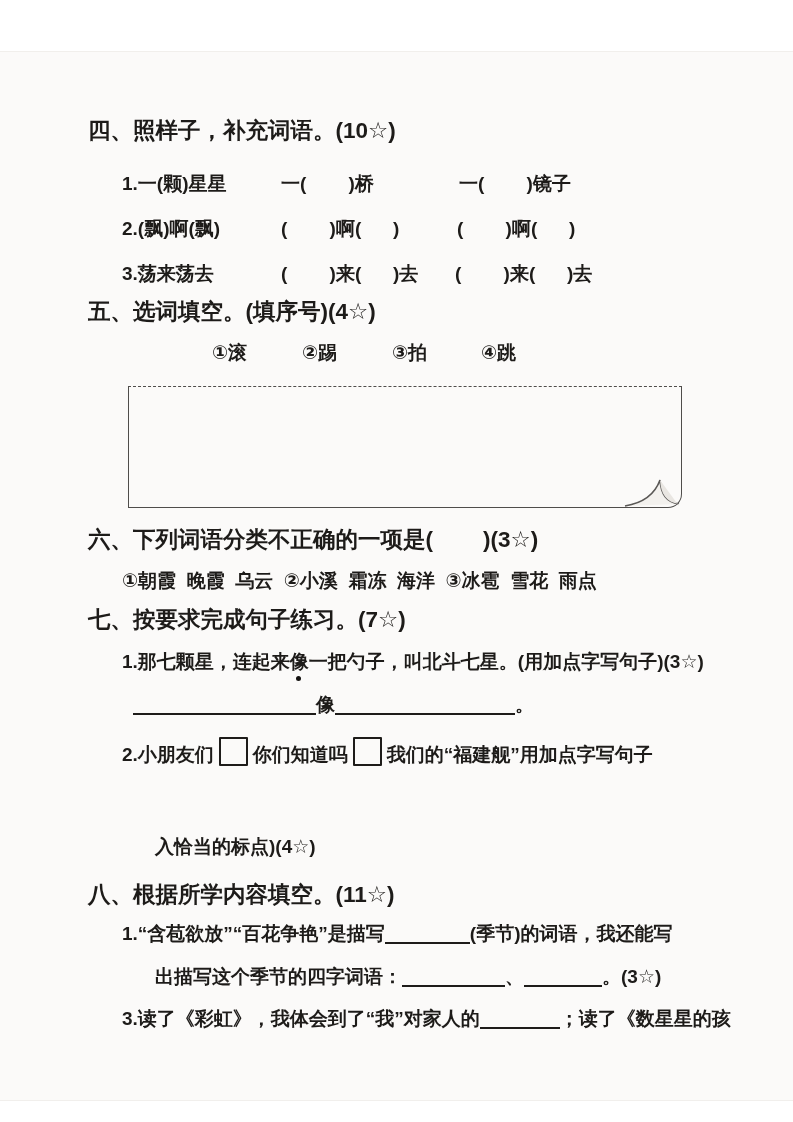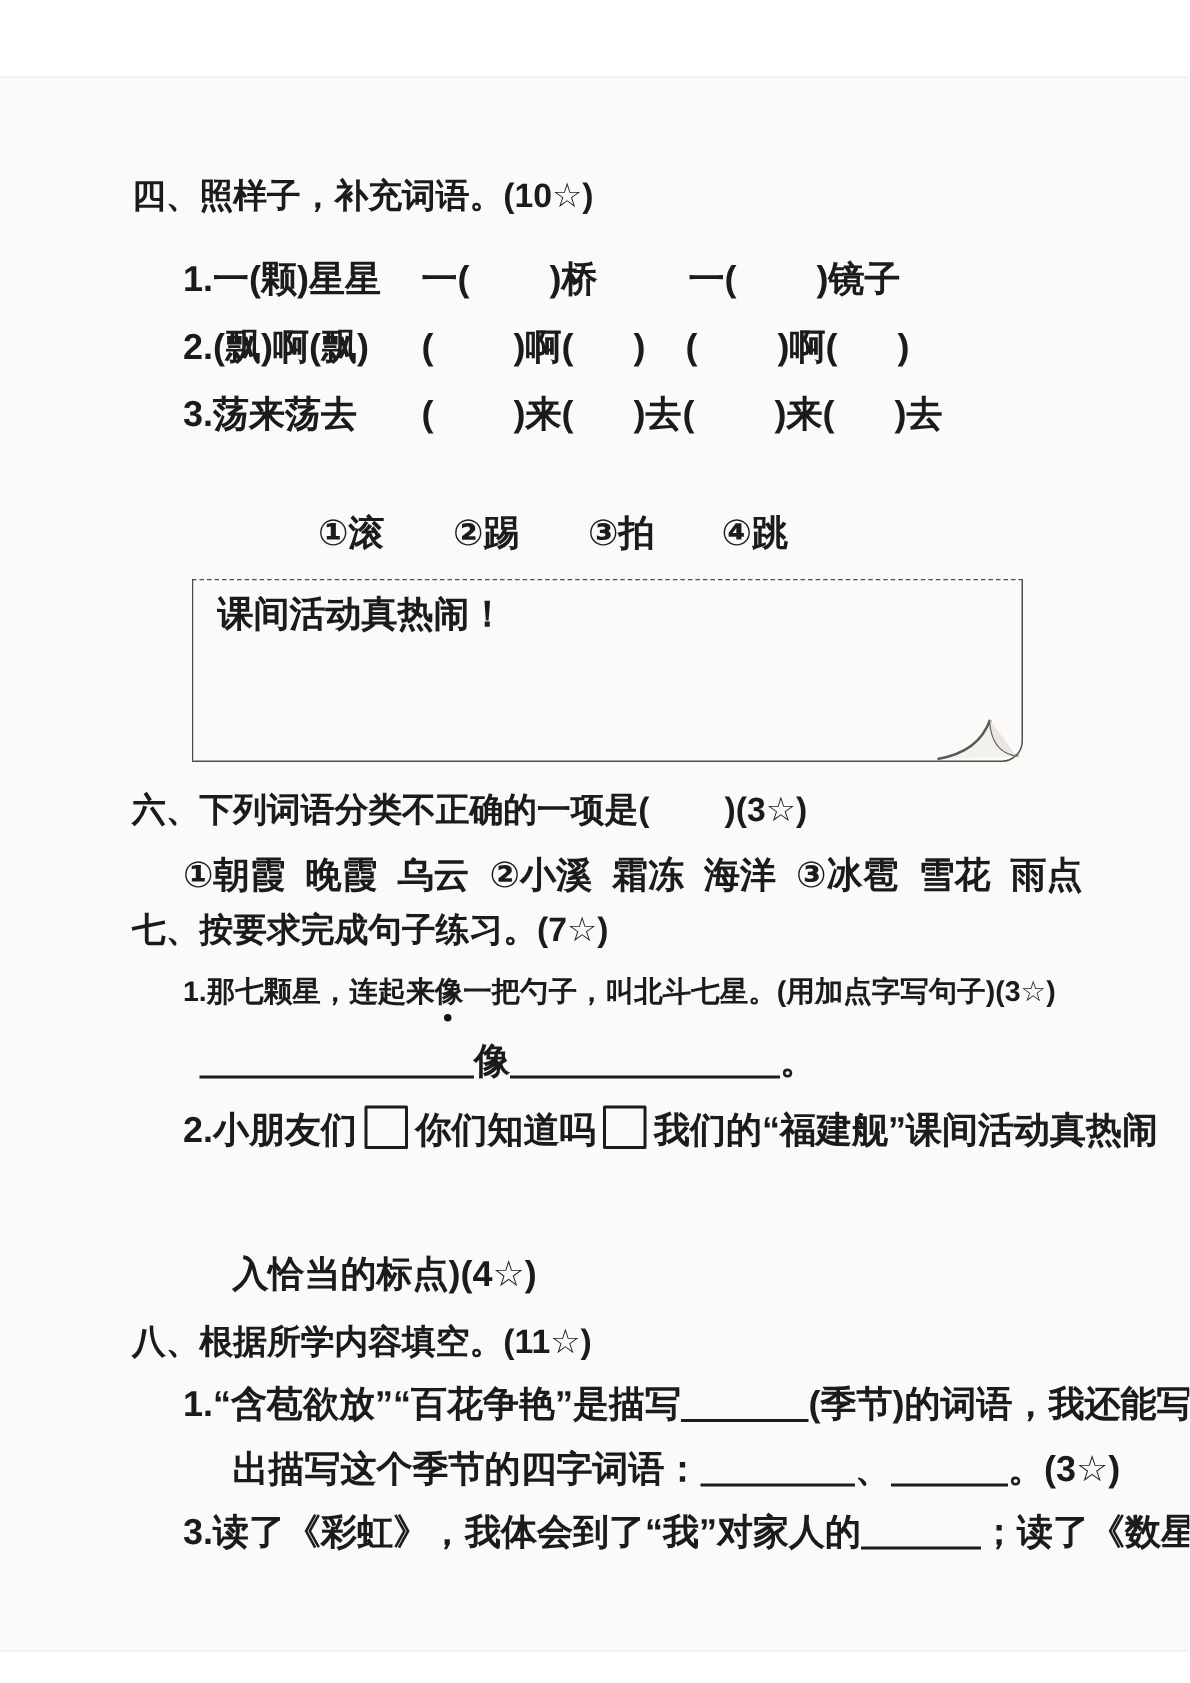--- a/index.html
+++ b/index.html
@@ -19,21 +19,21 @@
     border-top:1px solid #f1efec;
     border-bottom:1px solid #f1efec;
   }
   .line{
     position:absolute;
     white-space:pre;
     font-weight:700;
     line-height:1.25;
   }
   .title{font-size:22.5px;}
-  .body{font-size:24px;}
+  .body{font-size:19px;}
   .small-body{font-size:19px;}
   .blank{
     display:inline-block;
     border-bottom:2px solid #1e1c1a;
     height:0.9em;
     vertical-align:-4px;
   }
   .pbox{
     display:inline-block;
     width:25px;height:25px;
@@ -79,45 +79,45 @@
   <div class="line body" style="left:459px;top:155px">一(        )镜子</div>
 
   <div class="line body" style="left:122px;top:200px">2.(飘)啊(飘)</div>
   <div class="line body" style="left:281px;top:200px">(        )啊(      )</div>
   <div class="line body" style="left:457px;top:200px">(        )啊(      )</div>
 
   <div class="line body" style="left:122px;top:245px">3.荡来荡去</div>
   <div class="line body" style="left:281px;top:245px">(        )来(      )去</div>
   <div class="line body" style="left:455px;top:245px">(        )来(      )去</div>
 
+  <div class="line title" style="left:88px;top:281px">五、选词填空。(填序号)(4☆)</div>
 
   <div class="line body" style="left:212px;top:324px">①滚</div>
   <div class="line body" style="left:302px;top:324px">②踢</div>
   <div class="line body" style="left:392px;top:324px">③拍</div>
   <div class="line body" style="left:481px;top:324px">④跳</div>
 
   <div class="note-box">
-    <div class="line body" style="left:16px;top:8px">课间活动真热闹！</div>
     <svg class="dogear" viewBox="0 0 60 32">
       <path d="M2,29 C20,26 32,17 37,3 C38,17 43,25 56,27" fill="#f3f1ee" stroke="#5a5856" stroke-width="1.6"></path>
       <path d="M37,3 C38,17 43,25 56,27 L56,29 Z" fill="#e9e6e2" stroke="none"></path>
     </svg>
   </div>
 
   <div class="line title" style="left:88px;top:509px">六、下列词语分类不正确的一项是(        )(3☆)</div>
   <div class="line body" style="left:122px;top:552px">①朝霞  晚霞  乌云  ②小溪  霜冻  海洋  ③冰雹  雪花  雨点</div>
 
   <div class="line title" style="left:88px;top:589px">七、按要求完成句子练习。(7☆)</div>
 
   <div class="line small-body" style="left:122px;top:633px">1.那七颗星，连起来像一把勺子，叫北斗七星。(用加点字写句子)(3☆)</div>
   <div class="dot" style="left:296px;top:659px"></div>
 
   <div class="line body" style="left:133px;top:676px"><span class="blank" style="width:183px"></span><span>像</span><span class="blank" style="width:180px"></span><span>。</span></div>
 
-  <div class="line body" style="left:122px;top:720px"><span>2.小朋友们</span><span class="pbox"></span><span>你们知道吗</span><span class="pbox"></span><span>我们的“福建舰”课间活动真热闹</span></div>
+  <div class="line body" style="left:122px;top:720px"><span>2.小朋友们</span><span class="pbox"></span><span>你们知道吗</span><span class="pbox"></span><span>我们的“福建舰”用加点字写句子</span></div>
 
 
   <div class="line body" style="left:155px;top:818px">入恰当的标点)(4☆)</div>
 
   <div class="line title" style="left:88px;top:864px">八、根据所学内容填空。(11☆)</div>
 
   <div class="line body" style="left:122px;top:905px"><span>1.“含苞欲放”“百花争艳”是描写</span><span class="blank" style="width:85px"></span><span>(季节)的词语，我还能写</span></div>
 
   <div class="line body" style="left:155px;top:948px"><span>出描写这个季节的四字词语：</span><span class="blank" style="width:103px"></span><span>、</span><span class="blank" style="width:78px"></span><span>。(3☆)</span></div>
 

